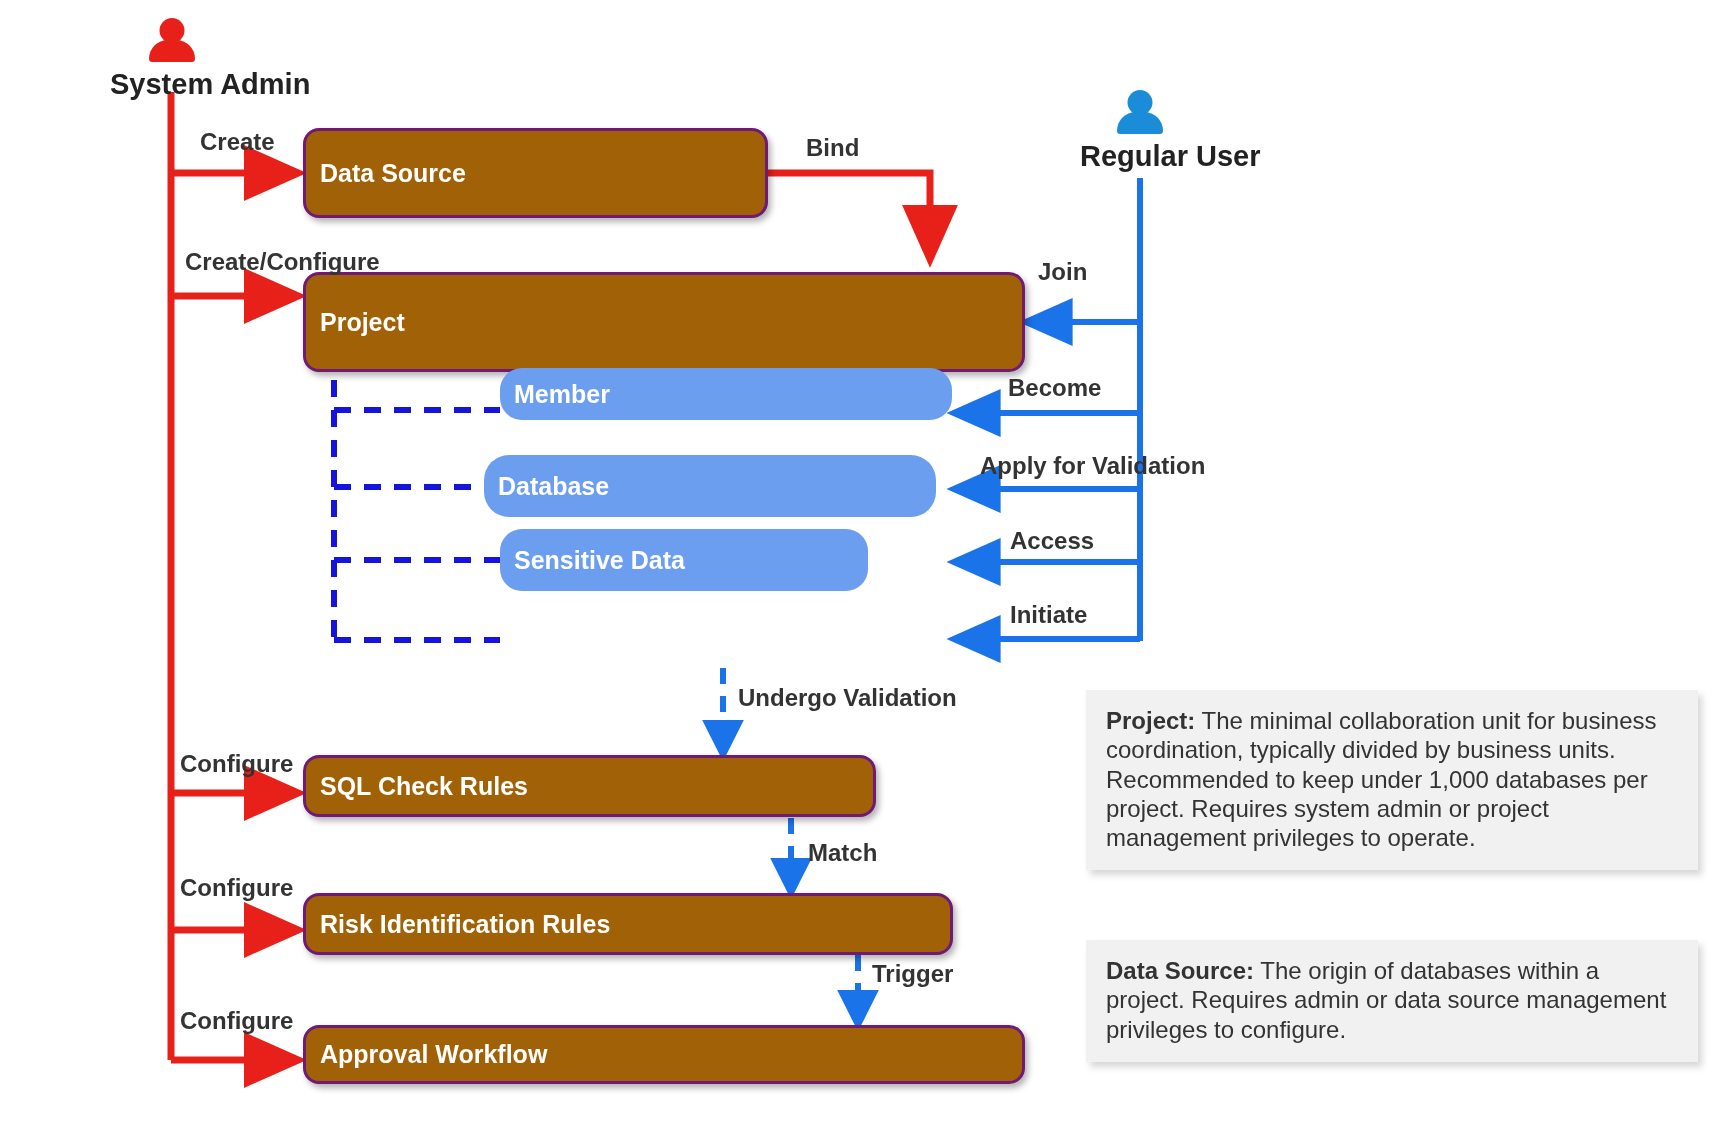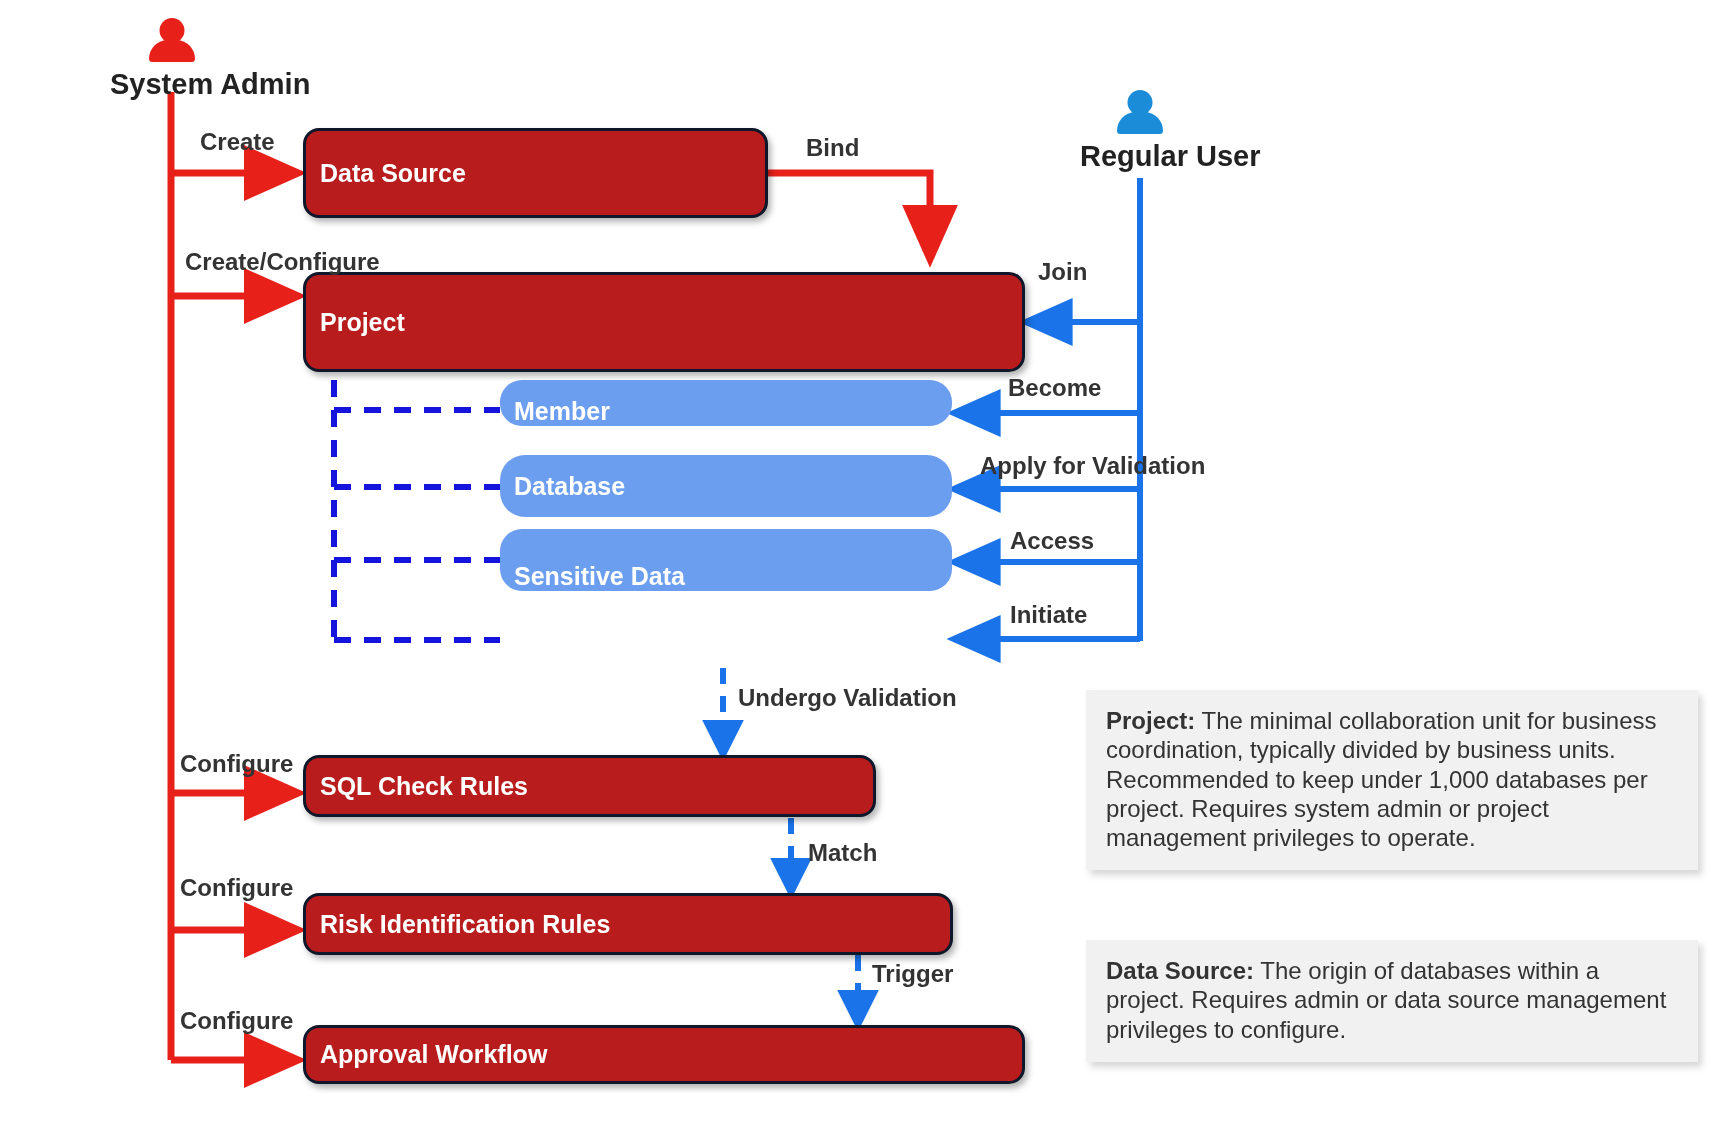--- a/index.html
+++ b/index.html
@@ -4,21 +4,21 @@
 <style>
   html,body{margin:0;padding:0;background:#ffffff;}
   body{width:1732px;height:1136px;position:relative;overflow:hidden;
        font-family:"Liberation Sans","DejaVu Sans",sans-serif;}
   #stage{position:absolute;left:0;top:0;width:1732px;height:1136px;}
   svg#wires{position:absolute;left:0;top:0;width:1732px;height:1136px;overflow:visible;}
 
   .node{position:absolute;box-sizing:border-box;display:flex;align-items:center;
         color:#ffffff;font-weight:bold;border-radius:16px;z-index:5;}
   .node .lbl{padding-left:14px;white-space:nowrap;}
-  .n-primary{background:#b91c1c;border:3px solid #0f172a;
+  .n-primary{background:#a16207;border:3px solid #701a75;
              box-shadow:3px 4px 6px rgba(0,0,0,.30);font-size:25px;}
   .n-sub{background:#6c9ef0;border:none;border-radius:22px;font-size:25px;
          box-shadow:none;}
 
   .actor{position:absolute;z-index:6;text-align:center;}
   .actor .glyph{position:relative;width:46px;height:48px;margin:0 auto;}
   .actor .head{position:absolute;left:50%;transform:translateX(-50%);top:0;
                width:25px;height:25px;border-radius:50%;}
   .actor .body{position:absolute;left:50%;transform:translateX(-50%);bottom:4px;
                width:46px;height:22px;border-radius:23px 23px 4px 4px;}
@@ -131,29 +131,29 @@
   </div>
 
   <div class="node n-primary" style="left:303px;top:128px;width:465px;height:90px;">
     <span class="lbl">Data Source</span>
   </div>
 
   <div class="node n-primary" style="left:303px;top:272px;width:722px;height:100px;">
     <span class="lbl">Project</span>
   </div>
 
-  <div class="node n-sub" style="left:500px;top:380px;width:452px;height:46px;align-items:flex-end;">
+  <div class="node n-sub" style="left:500px;top:368px;width:452px;height:52px;">
     <span class="lbl">Member</span>
   </div>
 
-  <div class="node n-sub" style="left:500px;top:455px;width:452px;height:62px;border-radius:25px;">
+  <div class="node n-sub" style="left:484px;top:455px;width:452px;height:62px;border-radius:25px;">
     <span class="lbl">Database</span>
   </div>
 
-  <div class="node n-sub" style="left:500px;top:529px;width:452px;height:62px;align-items:flex-end;">
+  <div class="node n-sub" style="left:500px;top:529px;width:368px;height:62px;">
     <span class="lbl">Sensitive Data</span>
   </div>
 
 
   <div class="node n-primary" style="left:303px;top:755px;width:573px;height:62px;">
     <span class="lbl">SQL Check Rules</span>
   </div>
 
   <div class="node n-primary" style="left:303px;top:893px;width:650px;height:62px;">
     <span class="lbl">Risk Identification Rules</span>

